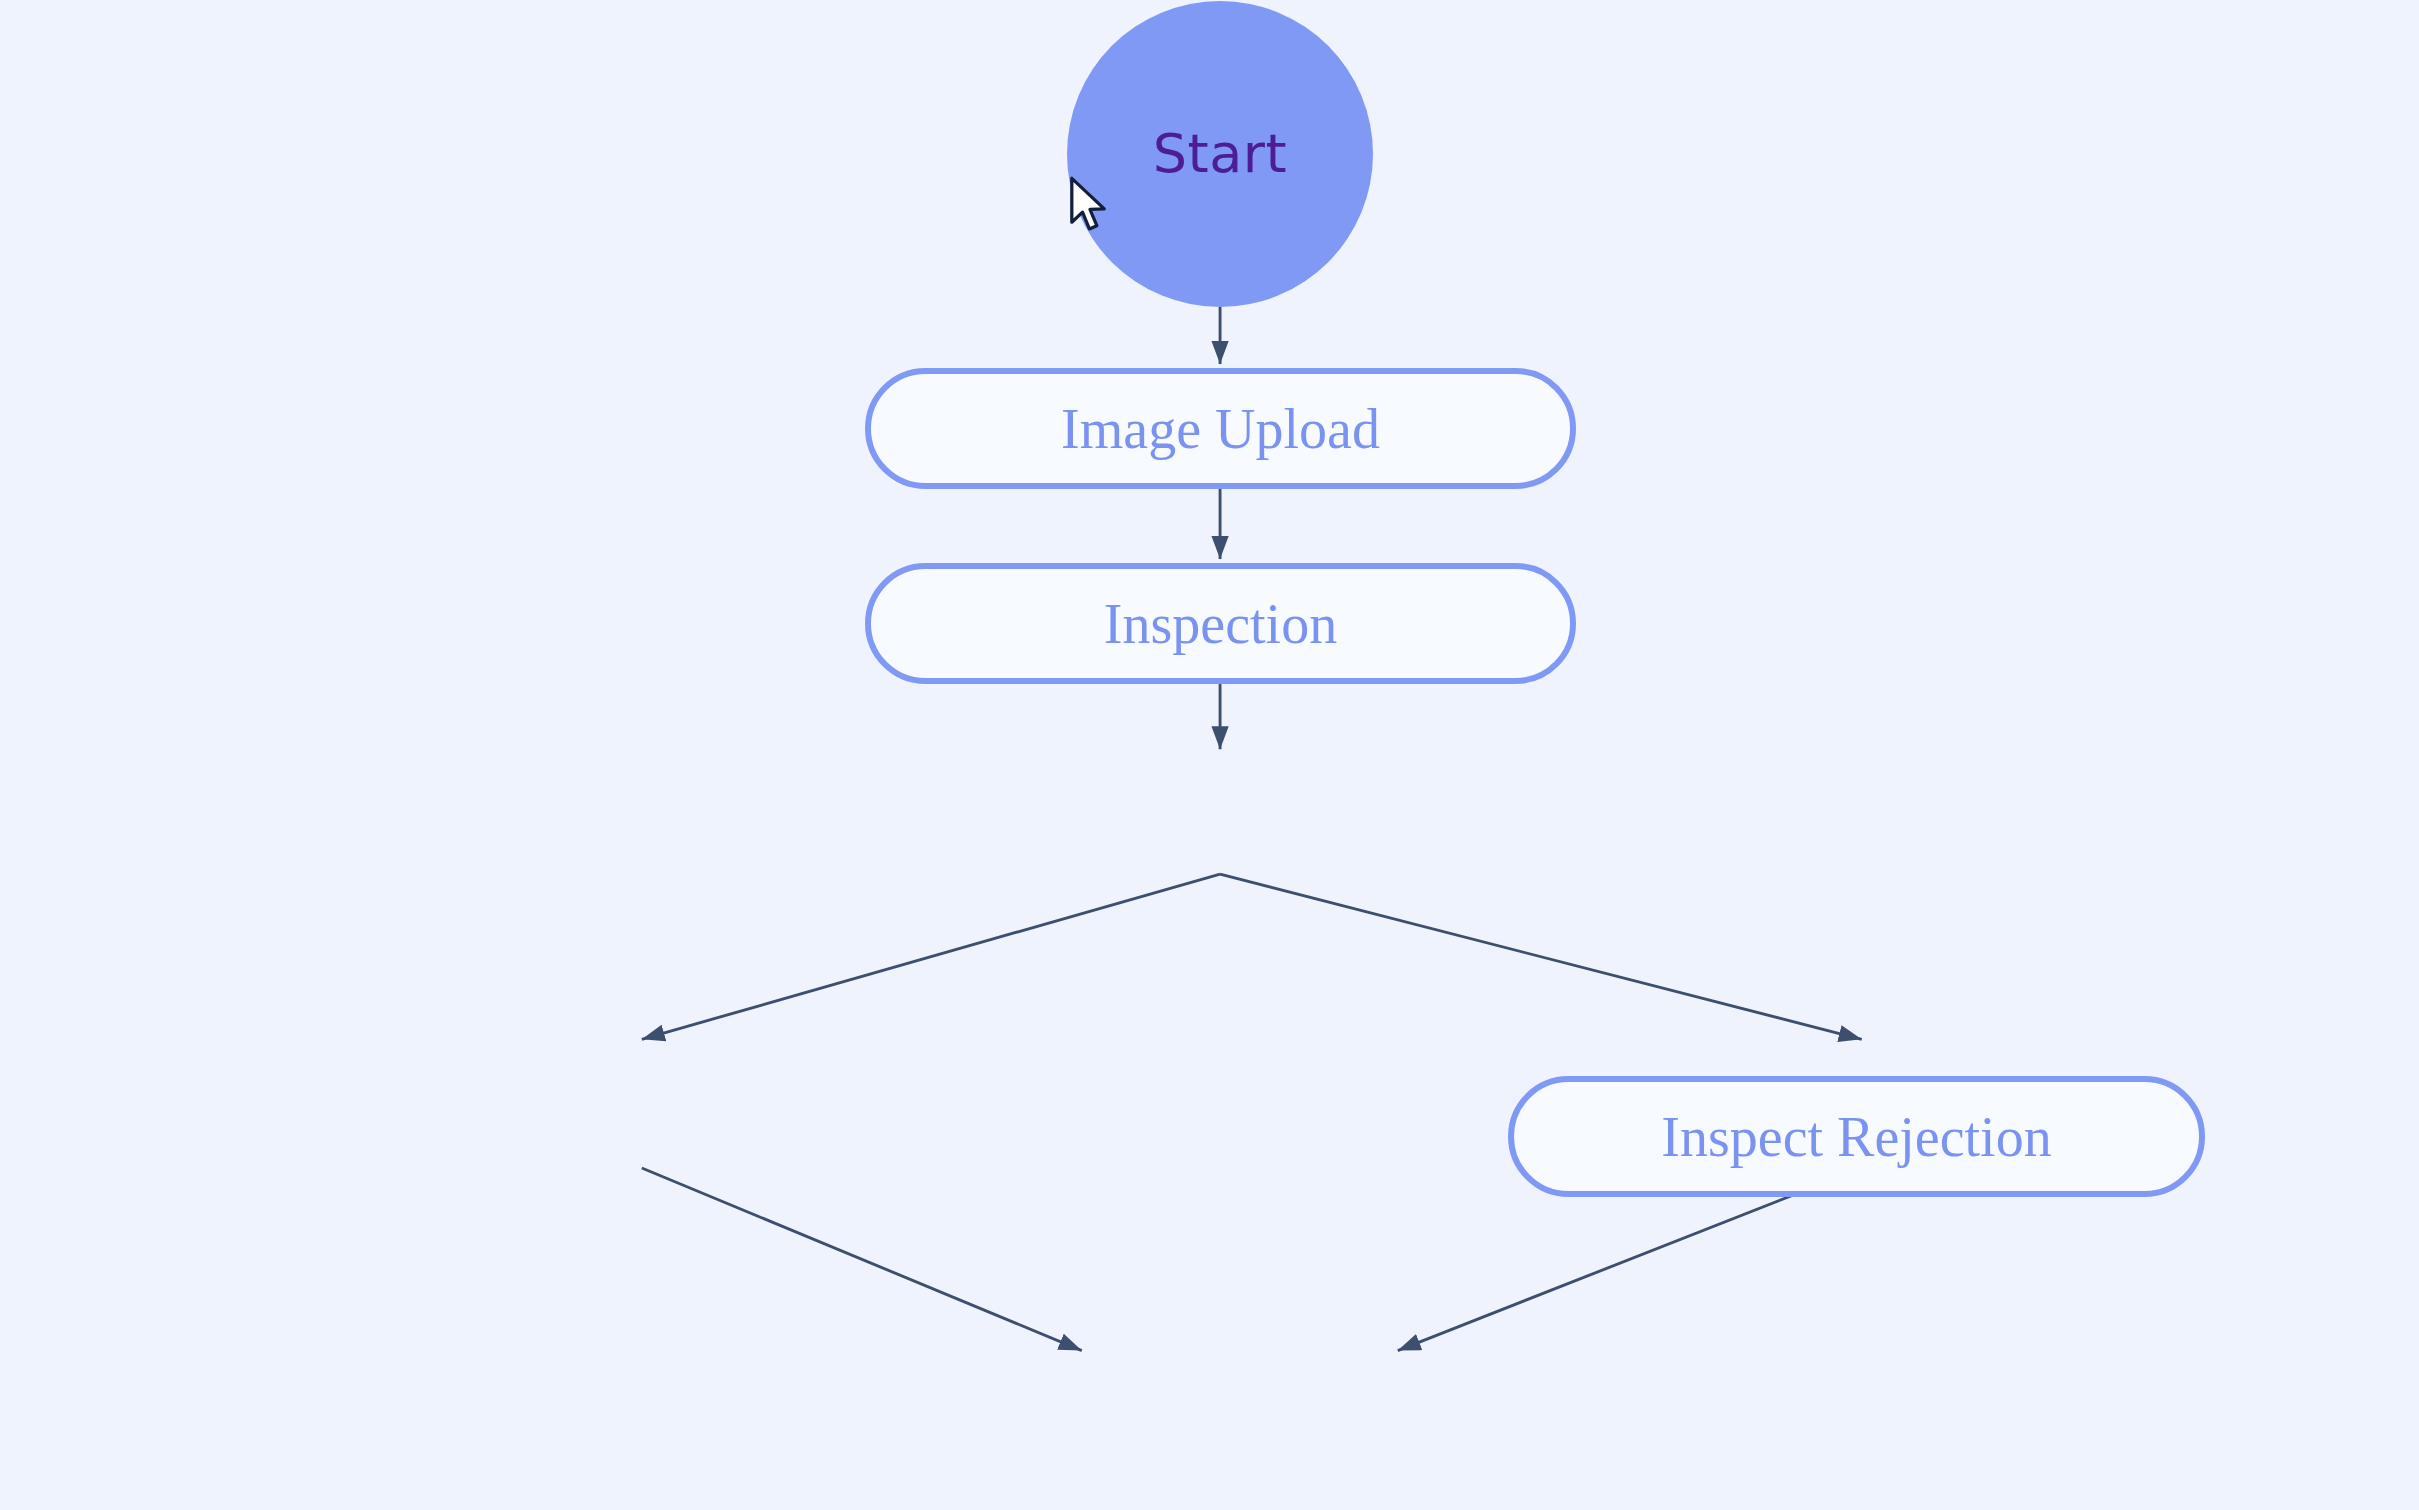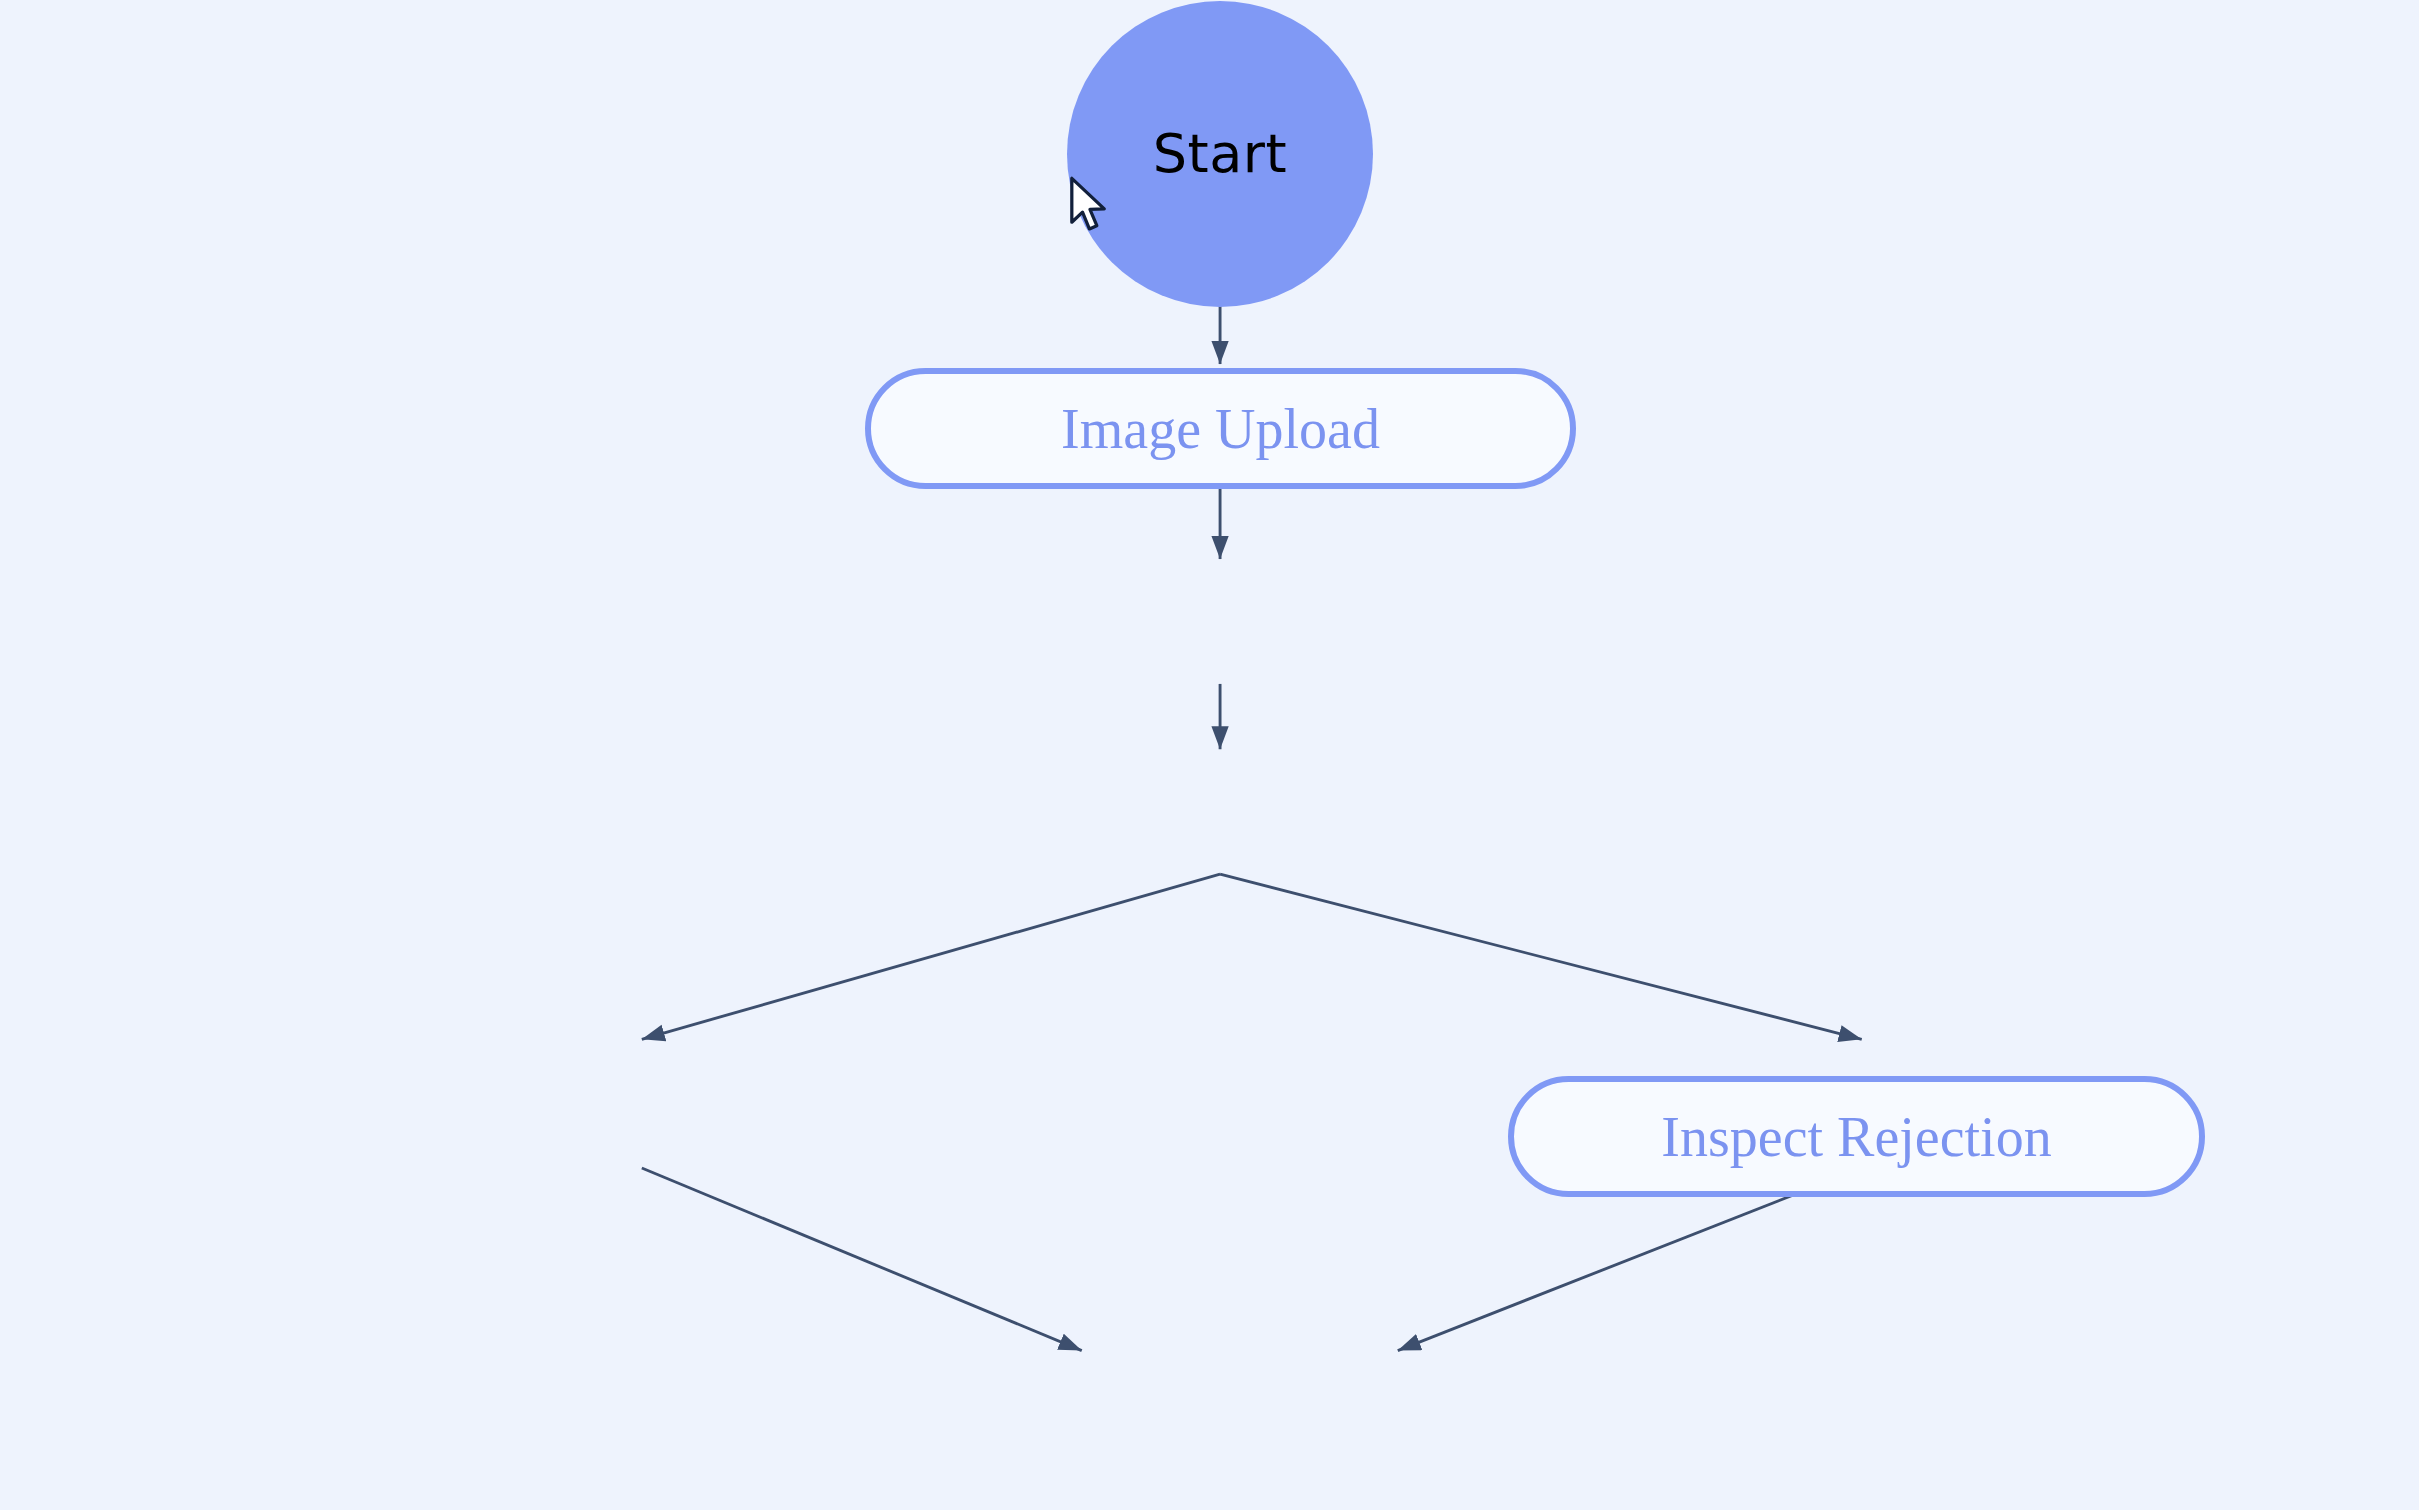--- a/index.html
+++ b/index.html
@@ -32,21 +32,21 @@
     box-sizing: border-box;
     display: flex;
     align-items: center;
     justify-content: center;
   }
   .node-terminal {
     border-radius: 50%;
     background: #8099f5;
   }
   .node-terminal .node-label {
-    color: #000000;
+    color: #4c1d95;
     font-size: 54px;
     font-weight: 400;
     letter-spacing: 0.5px;
     line-height: 1;
   }
   .node-process {
     background: #f7faff;
     border: 6.7px solid #8099f5;
     border-radius: 67px;
     font-family: Liberation Serif, serif;
@@ -104,20 +104,23 @@
   </svg>
 
   <div class="node node-terminal" id="node-start">
     <span class="node-label">Start</span>
   </div>
 
   <div class="node node-process" id="node-image-upload">
     <span class="node-label">Image Upload</span>
   </div>
 
+  <div class="node node-process" id="node-inspection">
+    <span class="node-label">Inspection</span>
+  </div>
 
 
 
   <div class="node node-process" id="node-inspect-rejection">
     <span class="node-label">Inspect Rejection</span>
   </div>
 
 
   <svg id="mouse-cursor" viewBox="0 0 22 31" xmlns="http://www.w3.org/2000/svg">
     <path d="M2,1 L2,24 L7.6,18.7 L11.2,27.5 L15.1,25.8 L11.5,17.3 L19,17 Z" fill="#ffffff" stroke="#12203b" stroke-width="1.7" stroke-linejoin="round"></path>

